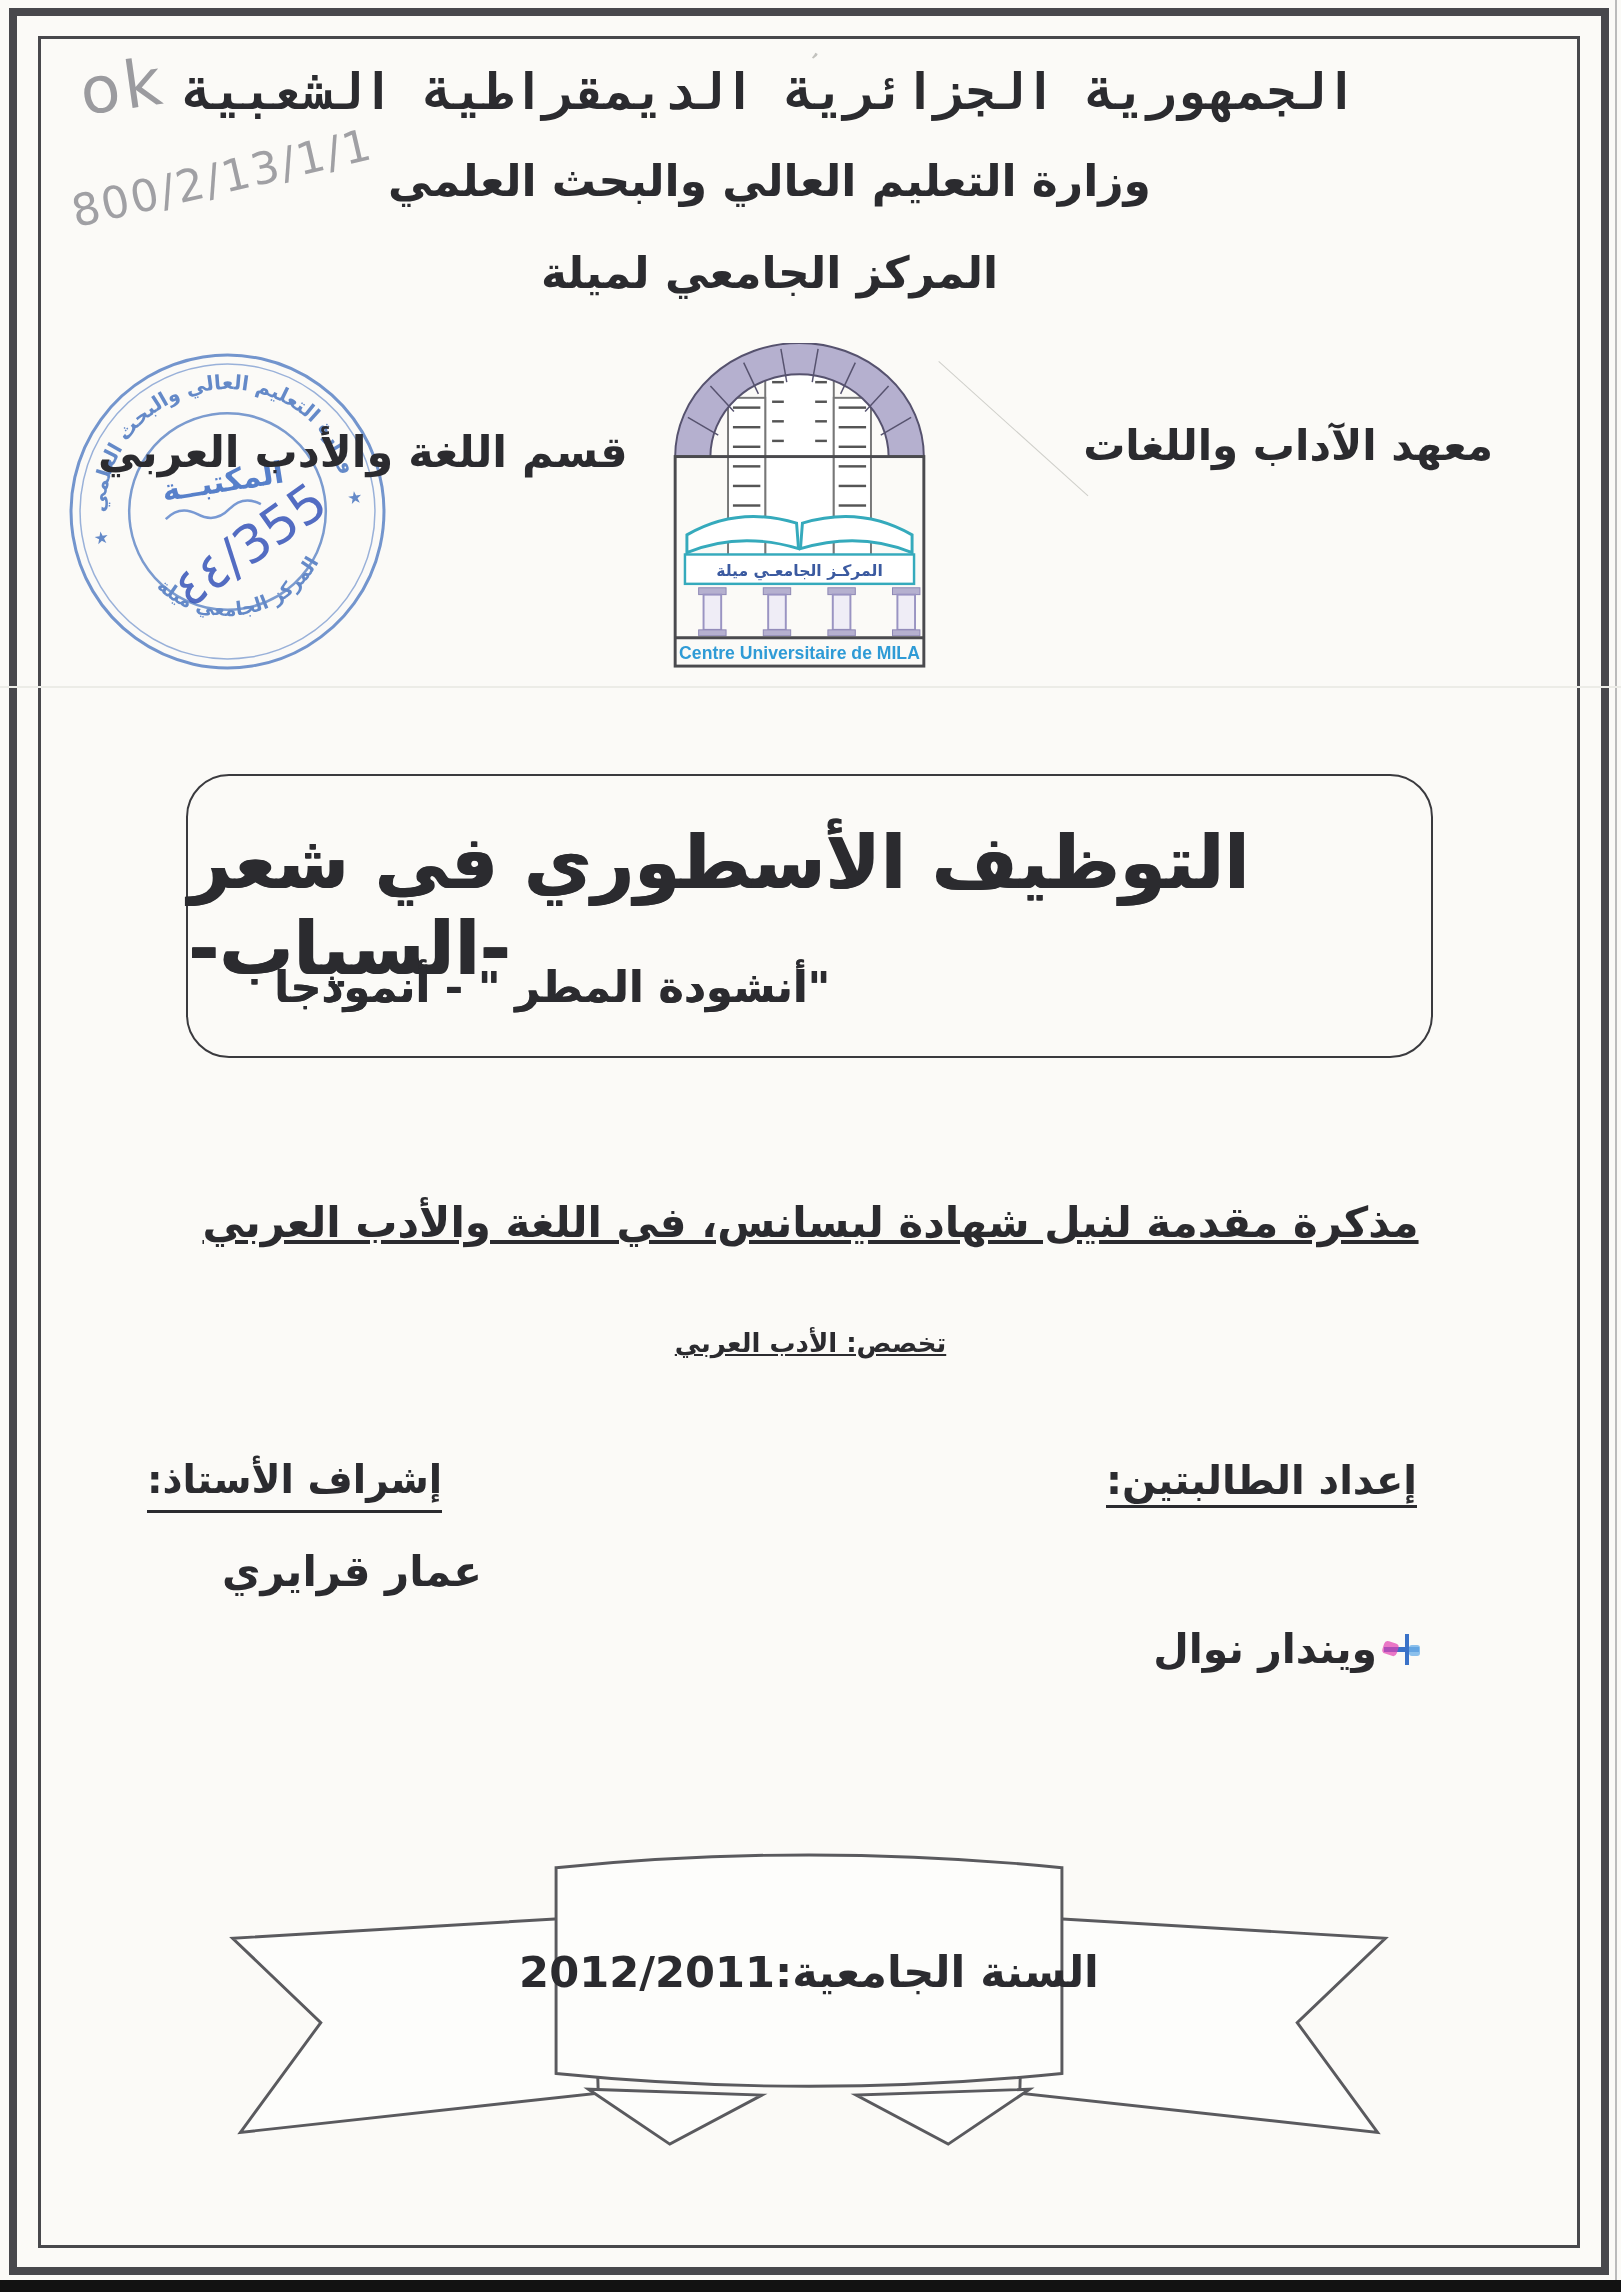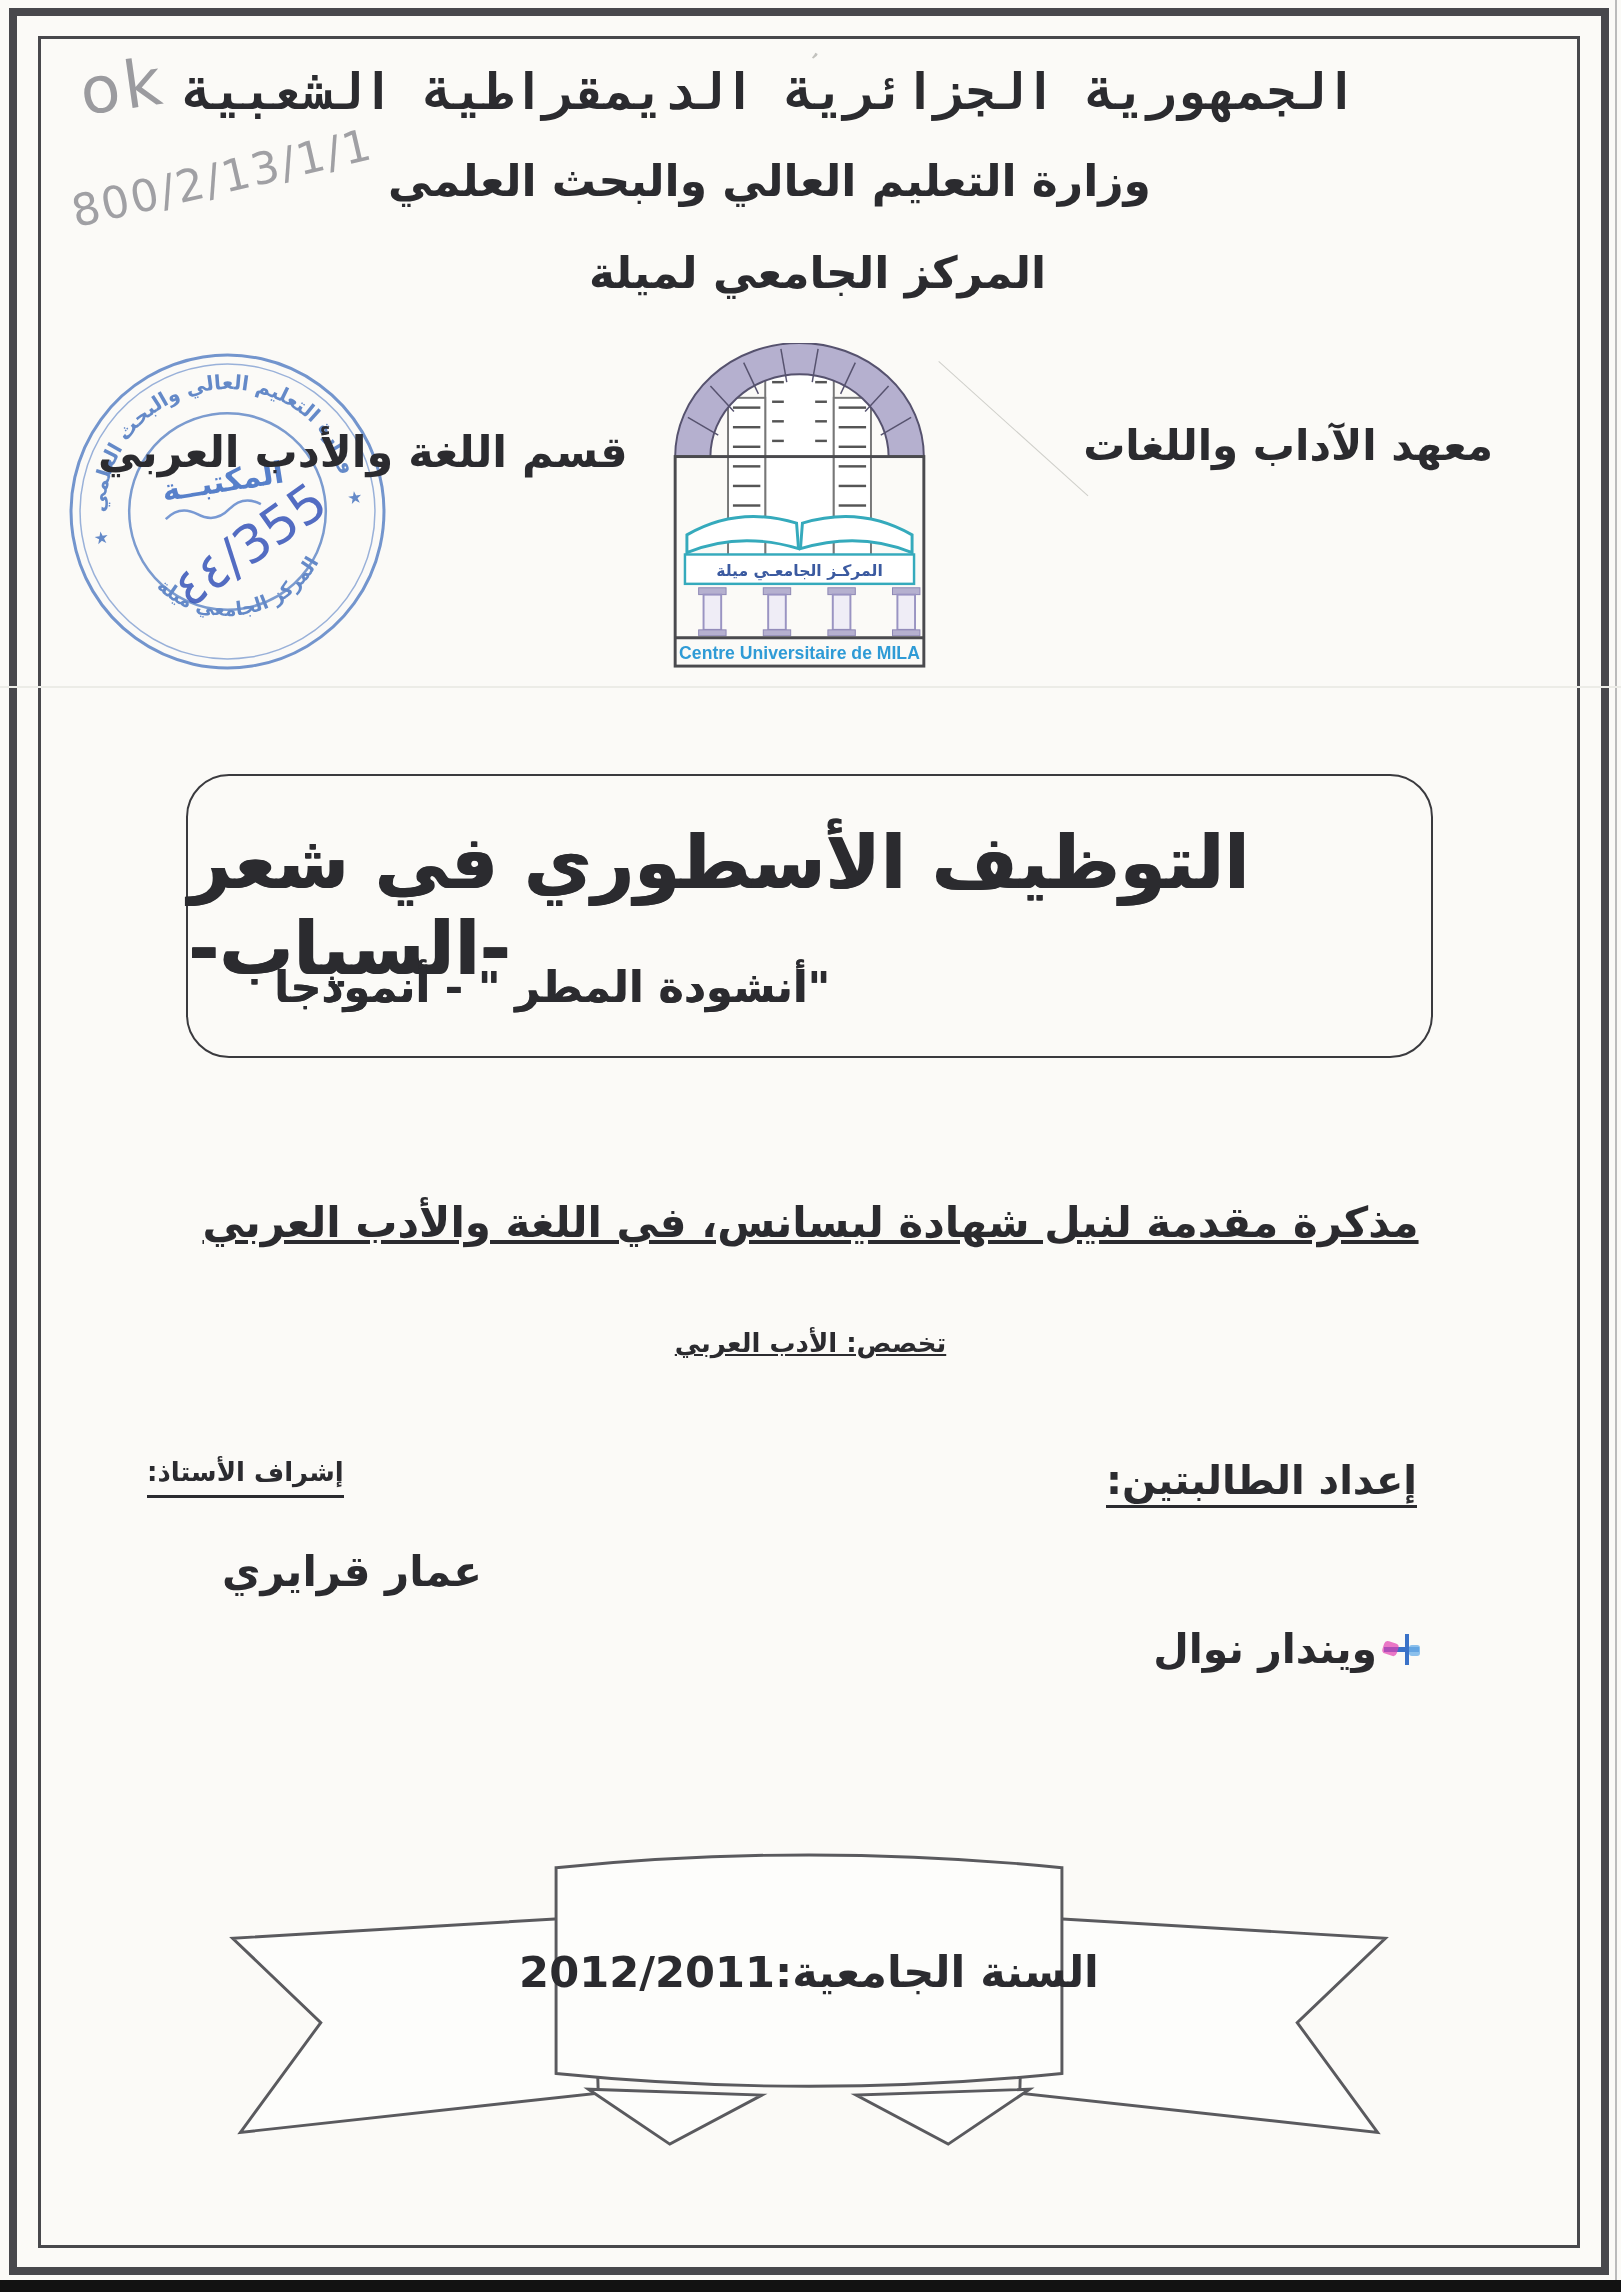--- a/index.html
+++ b/index.html
@@ -17,21 +17,21 @@
   .scratch{position:absolute;left:939px;top:361px;width:201px;height:1px;background:#cfcfca;transform:rotate(42deg);transform-origin:left top;}
 
   
   .ok-mark{left:80px;top:49px;font-size:65px;color:#9b9b9f;transform:rotate(-8deg);font-weight:400;letter-spacing:3.9px;}
   .ref-number{left:78px;top:186px;width:353px;font-size:44px;color:#a0a0a4;transform:rotate(-13deg);transform-origin:left bottom;letter-spacing:2px;white-space:nowrap;}
 
   
   .hdr{left:0;width:1539px;text-align:center;font-weight:700;direction:rtl;}
   .hdr1{top:63px;font-size:50px;font-family:Liberation Mono, monospace;}
   .hdr2{top:155px;font-size:44px;}
-  .hdr3{top:247px;font-size:44px;margin-left:48px;}
+  .hdr3{top:247px;font-size:44px;}
   .institute{right:128px;top:421px;font-size:42px;font-weight:700;direction:rtl;z-index:3;}
   .department{left:98px;top:427px;font-size:43px;font-weight:700;direction:rtl;z-index:3;}
 
   
   .stamp{left:57px;top:341px;width:341px;height:341px;transform:rotate(-9deg);z-index:2;opacity:.95;}
 
   
   .logo{left:671px;top:343px;width:257px;height:327px;z-index:2;}
 
   
@@ -60,21 +60,21 @@
   .student-item{direction:rtl;font-size:41px;font-weight:700;display:flex;align-items:center;gap:5.9px;}
   .student1{right:201px;top:1535px;}
   .student2{right:201px;top:1625px;}
   .cross-bullet{position:relative;width:37px;height:33px;flex:0 0 auto;}
   .cross-bullet .h{position:absolute;left:1px;top:14.7px;width:35px;height:4.9px;background:#3a72c8;}
   .cross-bullet .v{position:absolute;left:21.6px;top:1px;width:4.9px;height:31px;background:#3a72c8;}
   .cross-bullet .pink{position:absolute;left:0;top:9.8px;width:14.7px;height:12.7px;background:#e33fb0;opacity:.7;border-radius:3.9px;transform:rotate(18deg);}
   .cross-bullet .blue{position:absolute;right:0;top:12.7px;width:10.8px;height:10.8px;background:#6fb2e8;opacity:.8;border-radius:2.9px;}
 
   
-  .sup-head{left:147px;top:1457px;font-size:26px;font-weight:700;direction:rtl;
+  .sup-head{left:147px;top:1457px;font-size:39px;font-weight:700;direction:rtl;
     border-bottom:3.9px solid #2b2b2f;padding-bottom:7.8px;}
   .sup-name{left:222px;top:1547px;font-size:42px;font-weight:700;direction:rtl;}
 
   
   .ribbon{left:211px;top:1848px;width:1196px;height:306px;}
 
   .speck{left:808px;top:47px;font-size:25.5px;color:#c2c2be;transform:rotate(24deg);}
 </style>
 </head>
 <body>

